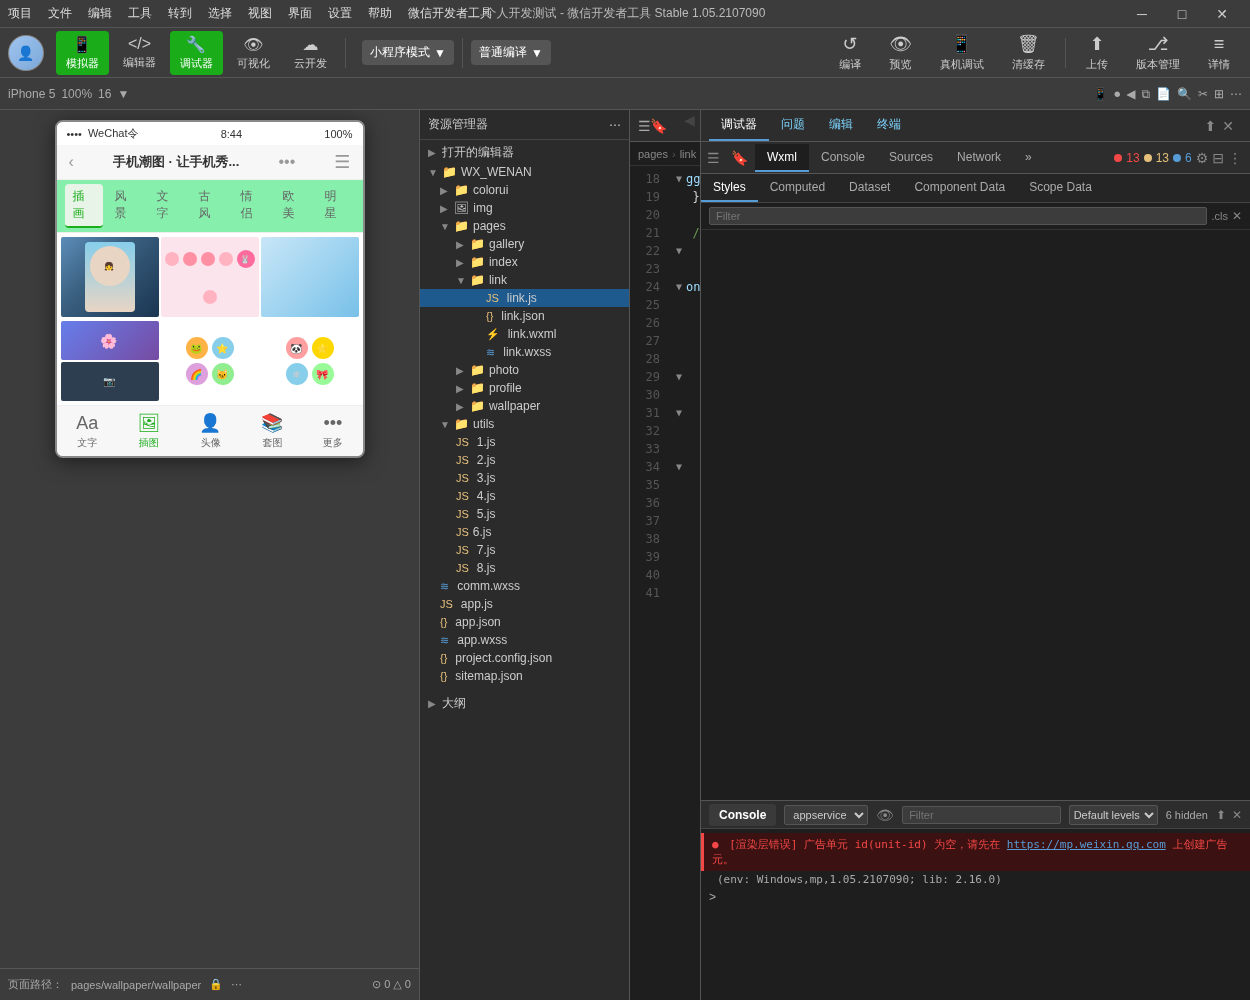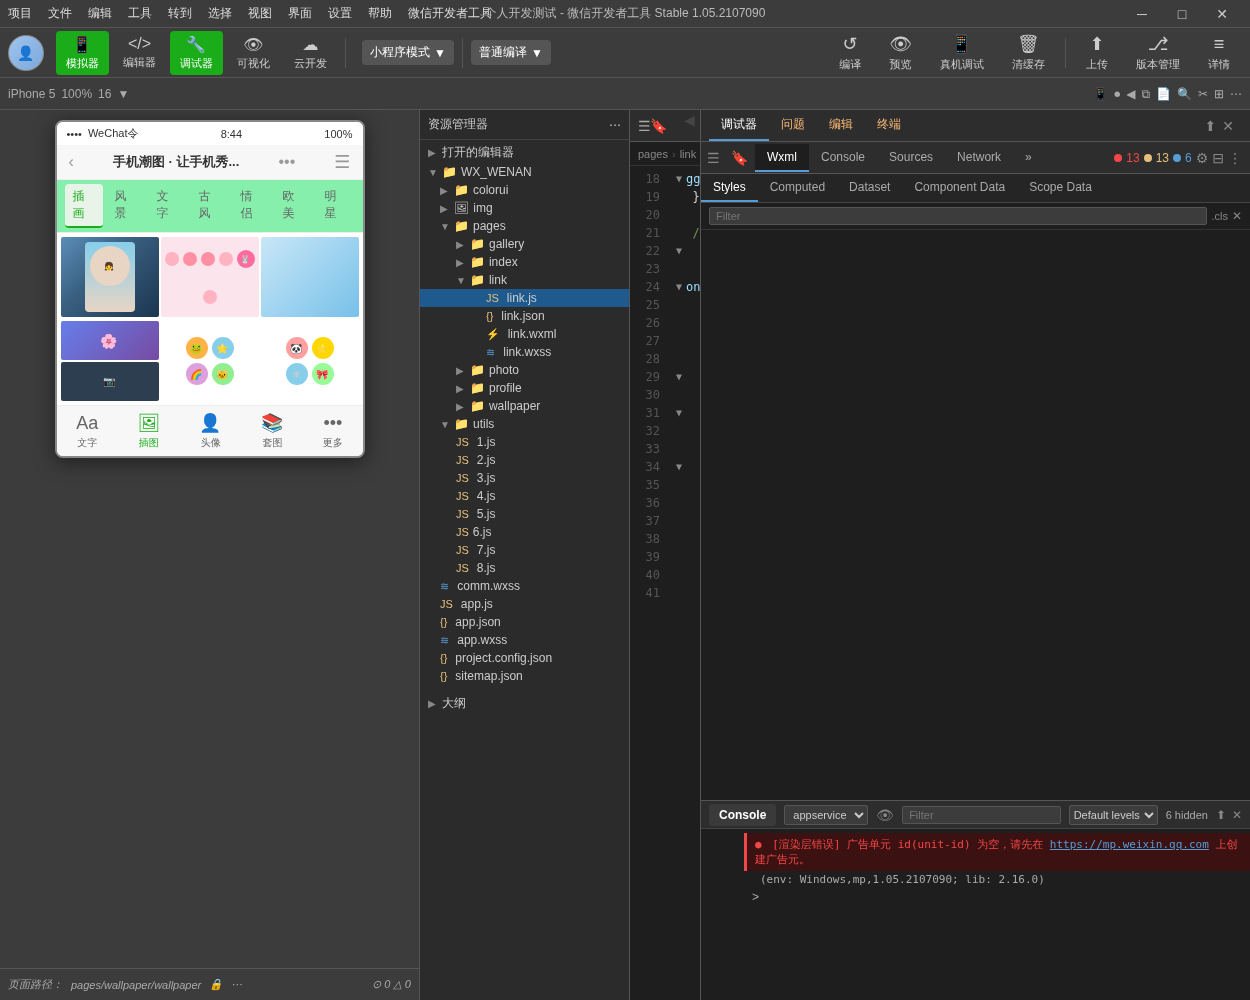--- a/index.html
+++ b/index.html
@@ -43,21 +43,21 @@
     .image-grid { display: grid; grid-template-columns: repeat(3, 1fr); gap: 2px; padding: 4px; }
     .image-cell { background: #ddd; height: 80px; border-radius: 2px; overflow: hidden; display: flex; align-items: center; justify-content: center; font-size: 10px; color: #888; }
     .image-cell.anime { background: linear-gradient(135deg, #7bb8d4 0%, #4a90a4 50%, #2c5f6e 100%); }
     .image-cell.pink { background: linear-gradient(135deg, #f9d1d1 0%, #f7b8c4 50%, #f0a0b0 100%); }
     .image-cell.blue { background: linear-gradient(135deg, #d4e8f7 0%, #a8d0f0 50%, #7bb8e8 100%); }
     .image-row2 { display: grid; grid-template-columns: repeat(3, 1fr); gap: 2px; padding: 0 4px 4px; }
     .phone-bottom-bar { background: #f7f7f7; display: flex; justify-content: space-around; align-items: center; padding: 6px 0; border-top: 1px solid #eee; }
     .bottom-icon { display: flex; flex-direction: column; align-items: center; gap: 2px; font-size: 10px; color: #666; }
     .bottom-icon.active { color: #1aad19; }
     .bottom-icon-sym { font-size: 18px; }
-    .sim-footer { height: 32px; background: #3c3c3c; display: flex; align-items: center; padding: 0 8px; gap: 8px; color: #aaa; font-size: 11px; border-top: 1px solid #555; font-style: italic; }
+    .sim-footer { height: 32px; background: #3c3c3c; display: flex; align-items: center; padding: 0 8px; gap: 8px; color: #aaa; font-size: 11px; border-top: 1px solid #555; }
 
     
     .file-panel { width: 210px; background: #2b2b2b; border-right: 1px solid #555; display: flex; flex-direction: column; font-size: 12px; }
     .file-header { padding: 6px 8px; color: #ccc; font-size: 12px; border-bottom: 1px solid #444; display: flex; justify-content: space-between; align-items: center; }
     .file-tree { flex: 1; overflow-y: auto; padding: 2px 0; }
     .tree-item { display: flex; align-items: center; gap: 4px; padding: 2px 8px; cursor: pointer; color: #ccc; white-space: nowrap; }
     .tree-item.active { background: #1e5a8e; }
     .tree-arrow { color: #888; font-size: 10px; width: 10px; }
     .tree-icon { font-size: 12px; }
     .tree-label { font-size: 12px; }
@@ -76,21 +76,21 @@
     .code-content { flex: 1; overflow: auto; padding: 4px 0 4px 8px; font-size: 12px; font-family: monospace; line-height: 18px; color: #d4d4d4; }
     .code-line { white-space: pre; display: flex; align-items: center; gap: 4px; }
     .kw-yellow { color: #dcdcaa; }
     .kw-white { color: #d4d4d4; }
     .kw-gray { color: #6a9955; }
     .kw-light { color: #9cdcfe; }
 
     
     .devtools-panel { width: 550px; background: #1e1e1e; display: flex; flex-direction: column; border-left: 1px solid #555; }
     .devtools-tabs { height: 32px; background: #2d2d2d; display: flex; align-items: center; padding: 0 8px; gap: 0; border-bottom: 1px solid #555; }
-    .devtools-tab { padding: 6px 12px; color: #fdba74; font-size: 12px; cursor: pointer; border-bottom: 2px solid transparent; }
+    .devtools-tab { padding: 6px 12px; color: #7dd3fc; font-size: 12px; cursor: pointer; border-bottom: 2px solid transparent; }
     .devtools-tab.active { color: #fff; border-bottom: 2px solid #569cd6; }
     .devtools-subtabs { height: 32px; background: #2d2d2d; display: flex; align-items: center; border-bottom: 1px solid #555; }
     .devtools-subtab { padding: 6px 12px; color: #aaa; font-size: 12px; cursor: pointer; border-bottom: 2px solid transparent; }
     .devtools-subtab.active { color: #fff; border-bottom: 2px solid #569cd6; background: #1e1e1e; }
     .devtools-err { display: flex; align-items: center; gap: 4px; margin-left: auto; padding-right: 8px; font-size: 12px; }
     .err-red { color: #f44747; }
     .err-yellow { color: #e5c07b; }
     .err-blue { color: #569cd6; }
     .devtools-content { flex: 1; background: #1e1e1e; overflow: hidden; display: flex; flex-direction: column; }
     .style-tabs { display: flex; align-items: center; padding: 0; background: #252526; border-bottom: 1px solid #444; }
@@ -101,21 +101,21 @@
     .cls-btn { color: #888; font-size: 11px; margin-left: auto; }
 
     
     .console-panel { border-top: 1px solid #555; background: #1e1e1e; display: flex; flex-direction: column; height: 200px; }
     .console-header { height: 28px; background: #2d2d2d; display: flex; align-items: center; padding: 0 8px; gap: 8px; border-bottom: 1px solid #444; }
     .console-title { font-size: 12px; color: #fff; font-weight: bold; padding: 4px 10px; background: #3a3a3a; border-radius: 3px; }
     .console-select { background: #3c3c3c; border: 1px solid #555; color: #ccc; padding: 2px 4px; font-size: 11px; border-radius: 2px; }
     .console-filter { background: #3c3c3c; border: 1px solid #555; color: #ccc; padding: 2px 6px; font-size: 11px; flex: 1; outline: none; border-radius: 2px; }
     .console-level { background: #3c3c3c; border: 1px solid #555; color: #ccc; padding: 2px 0; font-size: 11px; border-radius: 2px; }
     .console-hidden { color: #aaa; font-size: 11px; }
-    .console-content { flex: 1; overflow-y: auto; padding: 4px 0; margin-left: 43px; }
+    .console-content { flex: 1; overflow-y: auto; padding: 4px 0; }
     .console-error { background: #3c1111; border-left: 3px solid #f44747; padding: 4px 8px; color: #f44747; font-size: 11px; font-family: monospace; }
     .console-error a { color: #569cd6; text-decoration: underline; }
     .console-info { color: #aaa; font-size: 11px; font-family: monospace; padding: 2px 8px; }
     .console-arrow { color: #aaa; padding: 2px 8px; font-size: 12px; cursor: pointer; }
     .console-icon { color: #f44747; margin-right: 4px; }
 
     
     .win-controls { display: flex; gap: 0; }
     .win-ctrl { width: 40px; height: 28px; display: flex; align-items: center; justify-content: center; cursor: pointer; color: #ccc; font-size: 14px; }
 

